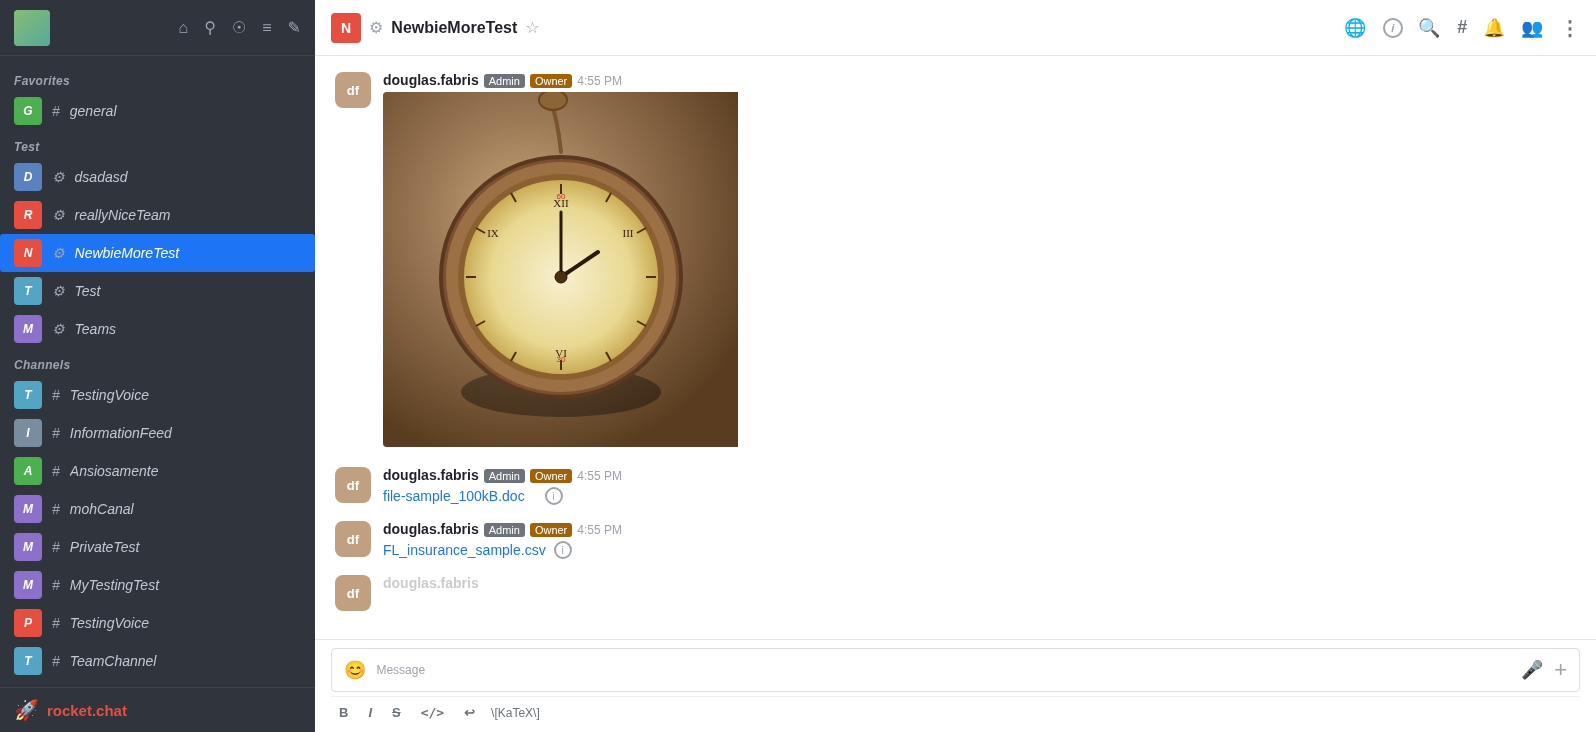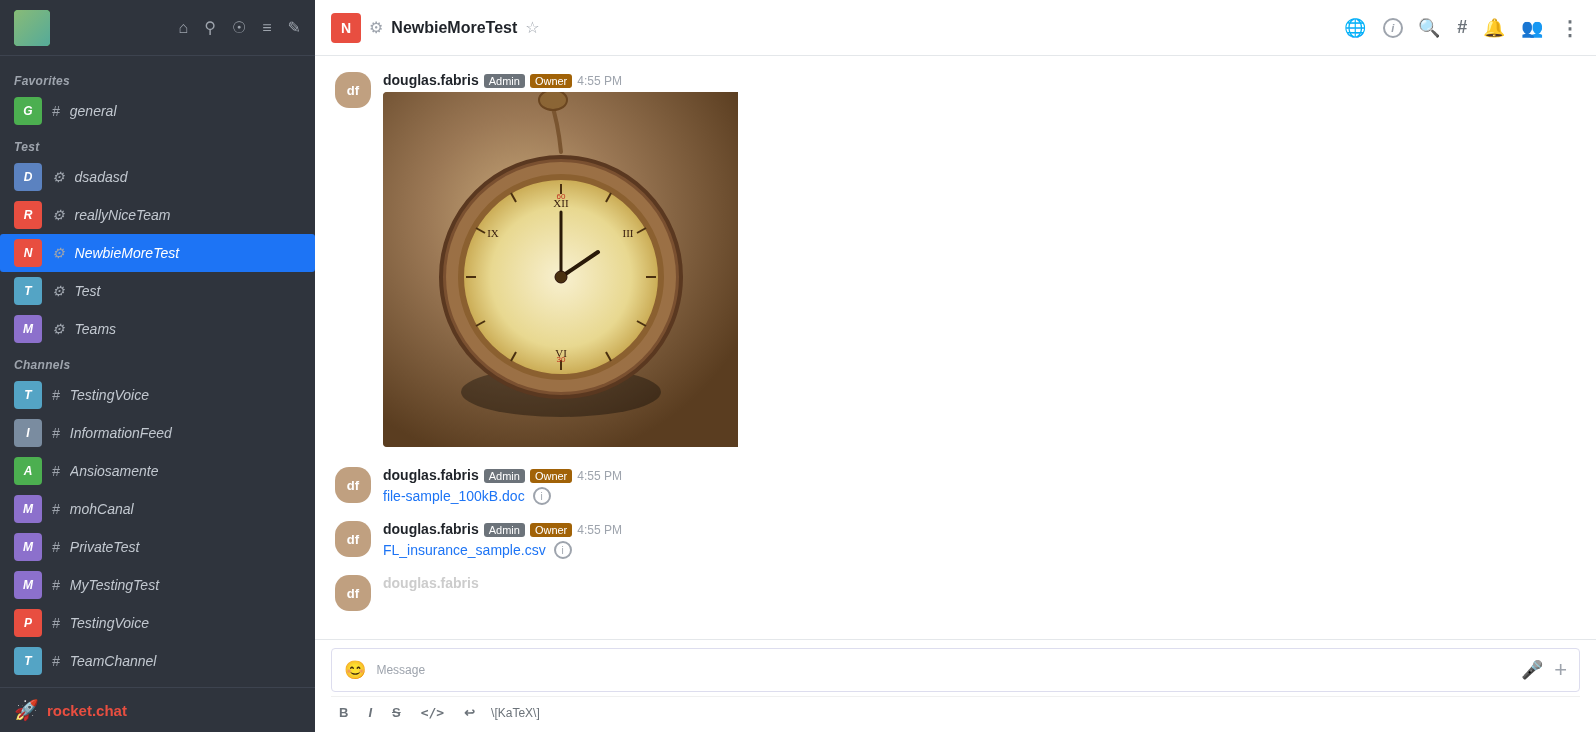--- a/index.html
+++ b/index.html
@@ -69,21 +69,21 @@
     .msg-input-row input::placeholder { color: #9ea4ad; }
     .msg-input-icon { color: #9ea4ad; cursor: pointer; font-size: 18px; }
 
     .msg-toolbar { display: flex; align-items: center; gap: 12px; padding: 6px 4px 2px; border-top: 1px solid #f0f0f0; margin-top: 4px; }
     .toolbar-btn { font-size: 13px; color: #6c737a; cursor: pointer; padding: 2px 4px; font-weight: 600; }
     .toolbar-btn.italic { font-style: italic; }
     .toolbar-btn.strike { text-decoration: line-through; }
     .toolbar-btn.code { font-family: monospace; }
     .toolbar-katex { font-size: 12px; color: #6c737a; cursor: pointer; }
 
-    .avatar-brown { width: 36px; height: 36px; border-radius: 14px; background: #c0a080; flex-shrink: 0; display: flex; align-items: center; justify-content: center; color: #fff; font-size: 13px; font-weight: 700; overflow: hidden; }
+    .avatar-brown { width: 36px; height: 36px; border-radius: 8px; background: #c0a080; flex-shrink: 0; display: flex; align-items: center; justify-content: center; color: #fff; font-size: 13px; font-weight: 700; overflow: hidden; }
   </style>
 </head>
 <body>
 
 <div id="sidebar">
   <div id="sidebar-header">
     <div class="avatar">
       <div style="width:36px;height:36px;background:linear-gradient(135deg,#8b7,#5a9);border-radius:4px;"></div>
     </div>
     <div class="sidebar-icons">
@@ -284,21 +284,21 @@
 
     <div class="message-group">
       <div class="avatar-brown">df</div>
       <div class="msg-content">
         <div class="msg-header">
           <span class="msg-author">douglas.fabris</span>
           <span class="msg-badge">Admin</span>
           <span class="msg-badge owner">Owner</span>
           <span class="msg-time">4:55 PM</span>
         </div>
-        <div style="display:flex;align-items:center;gap:8px;">
+        <div style="display:flex;align-items:center;gap:20px;">
           <a class="file-link" href="#">file-sample_100kB.doc</a>
           <span class="info-icon">i</span>
         </div>
       </div>
     </div>
 
     <div class="message-group">
       <div class="avatar-brown">df</div>
       <div class="msg-content">
         <div class="msg-header">

